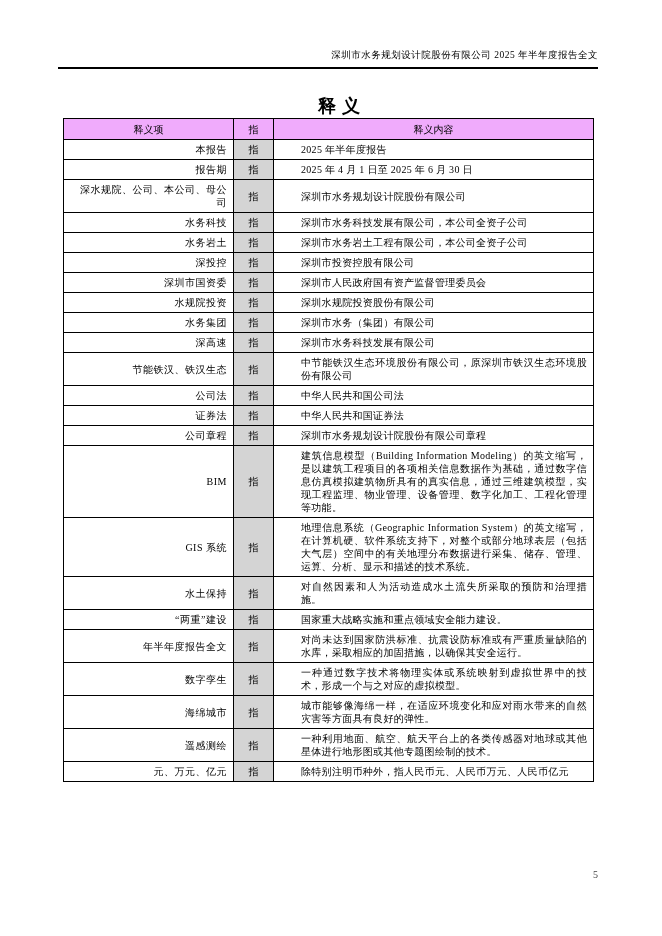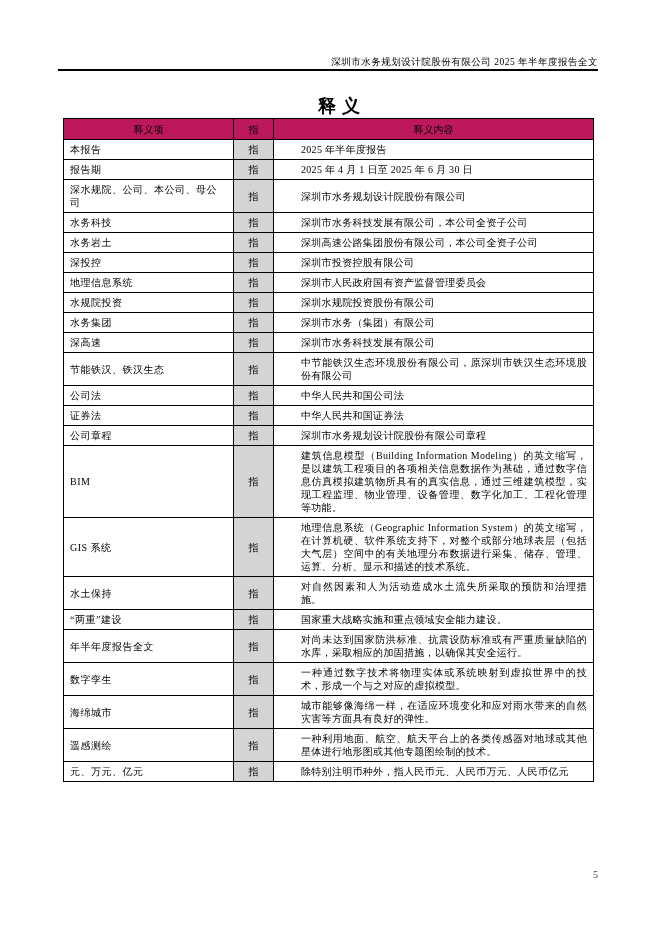--- a/index.html
+++ b/index.html
@@ -10,26 +10,27 @@
   body {
     width: 662px;
     height: 936px;
     position: relative;
     font-family: "Liberation Serif", "DejaVu Serif", serif;
     color: #000000;
     overflow: hidden;
   }
   .page-header {
     position: absolute;
-    top: 56px;
+    top: 49px;
     left: 58px;
     width: 540px;
     text-align: right;
     font-size: 9.5px;
     letter-spacing: 0.5px;
+    padding-bottom: 5px;
     border-bottom: 2px solid #000000;
     white-space: nowrap;
   }
   .doc-title {
     position: absolute;
     top: 86px;
     left: 0;
     width: 100%;
     margin: 8px;
     text-align: center;
@@ -49,27 +50,27 @@
     line-height: 13px;
   }
   .def-table th,
   .def-table td {
     border: 1px solid #000000;
     padding: 3px 6px;
     vertical-align: middle;
     word-break: break-all;
   }
   .def-table th {
-    background: #be185d;
+    background: #f0abfc;
     font-weight: normal;
     text-align: center;
     height: 14px;
   }
   .def-table td.c-term {
-    text-align: left;
+    text-align: right;
     letter-spacing: 0.5px;
   }
   .def-table td.c-ref {
     background: #d4d4d4;
     text-align: center;
   }
   .def-table td.c-def {
     text-align: justify;
     letter-spacing: 0.3px;
     padding-left: 27px;
@@ -123,29 +124,29 @@
         <td class="c-def">深圳市水务规划设计院股份有限公司</td>
       </tr>
       <tr>
         <td class="c-term">水务科技</td>
         <td class="c-ref">指</td>
         <td class="c-def">深圳市水务科技发展有限公司，本公司全资子公司</td>
       </tr>
       <tr>
         <td class="c-term">水务岩土</td>
         <td class="c-ref">指</td>
-        <td class="c-def">深圳高速公路集团股份有限公司，本公司全资子公司</td>
+        <td class="c-def">深圳市水务岩土工程有限公司，本公司全资子公司</td>
       </tr>
       <tr>
         <td class="c-term">深投控</td>
         <td class="c-ref">指</td>
         <td class="c-def">深圳市投资控股有限公司</td>
       </tr>
       <tr>
-        <td class="c-term">地理信息系统</td>
+        <td class="c-term">深圳市国资委</td>
         <td class="c-ref">指</td>
         <td class="c-def">深圳市人民政府国有资产监督管理委员会</td>
       </tr>
       <tr>
         <td class="c-term">水规院投资</td>
         <td class="c-ref">指</td>
         <td class="c-def">深圳水规院投资股份有限公司</td>
       </tr>
       <tr>
         <td class="c-term">水务集团</td>

